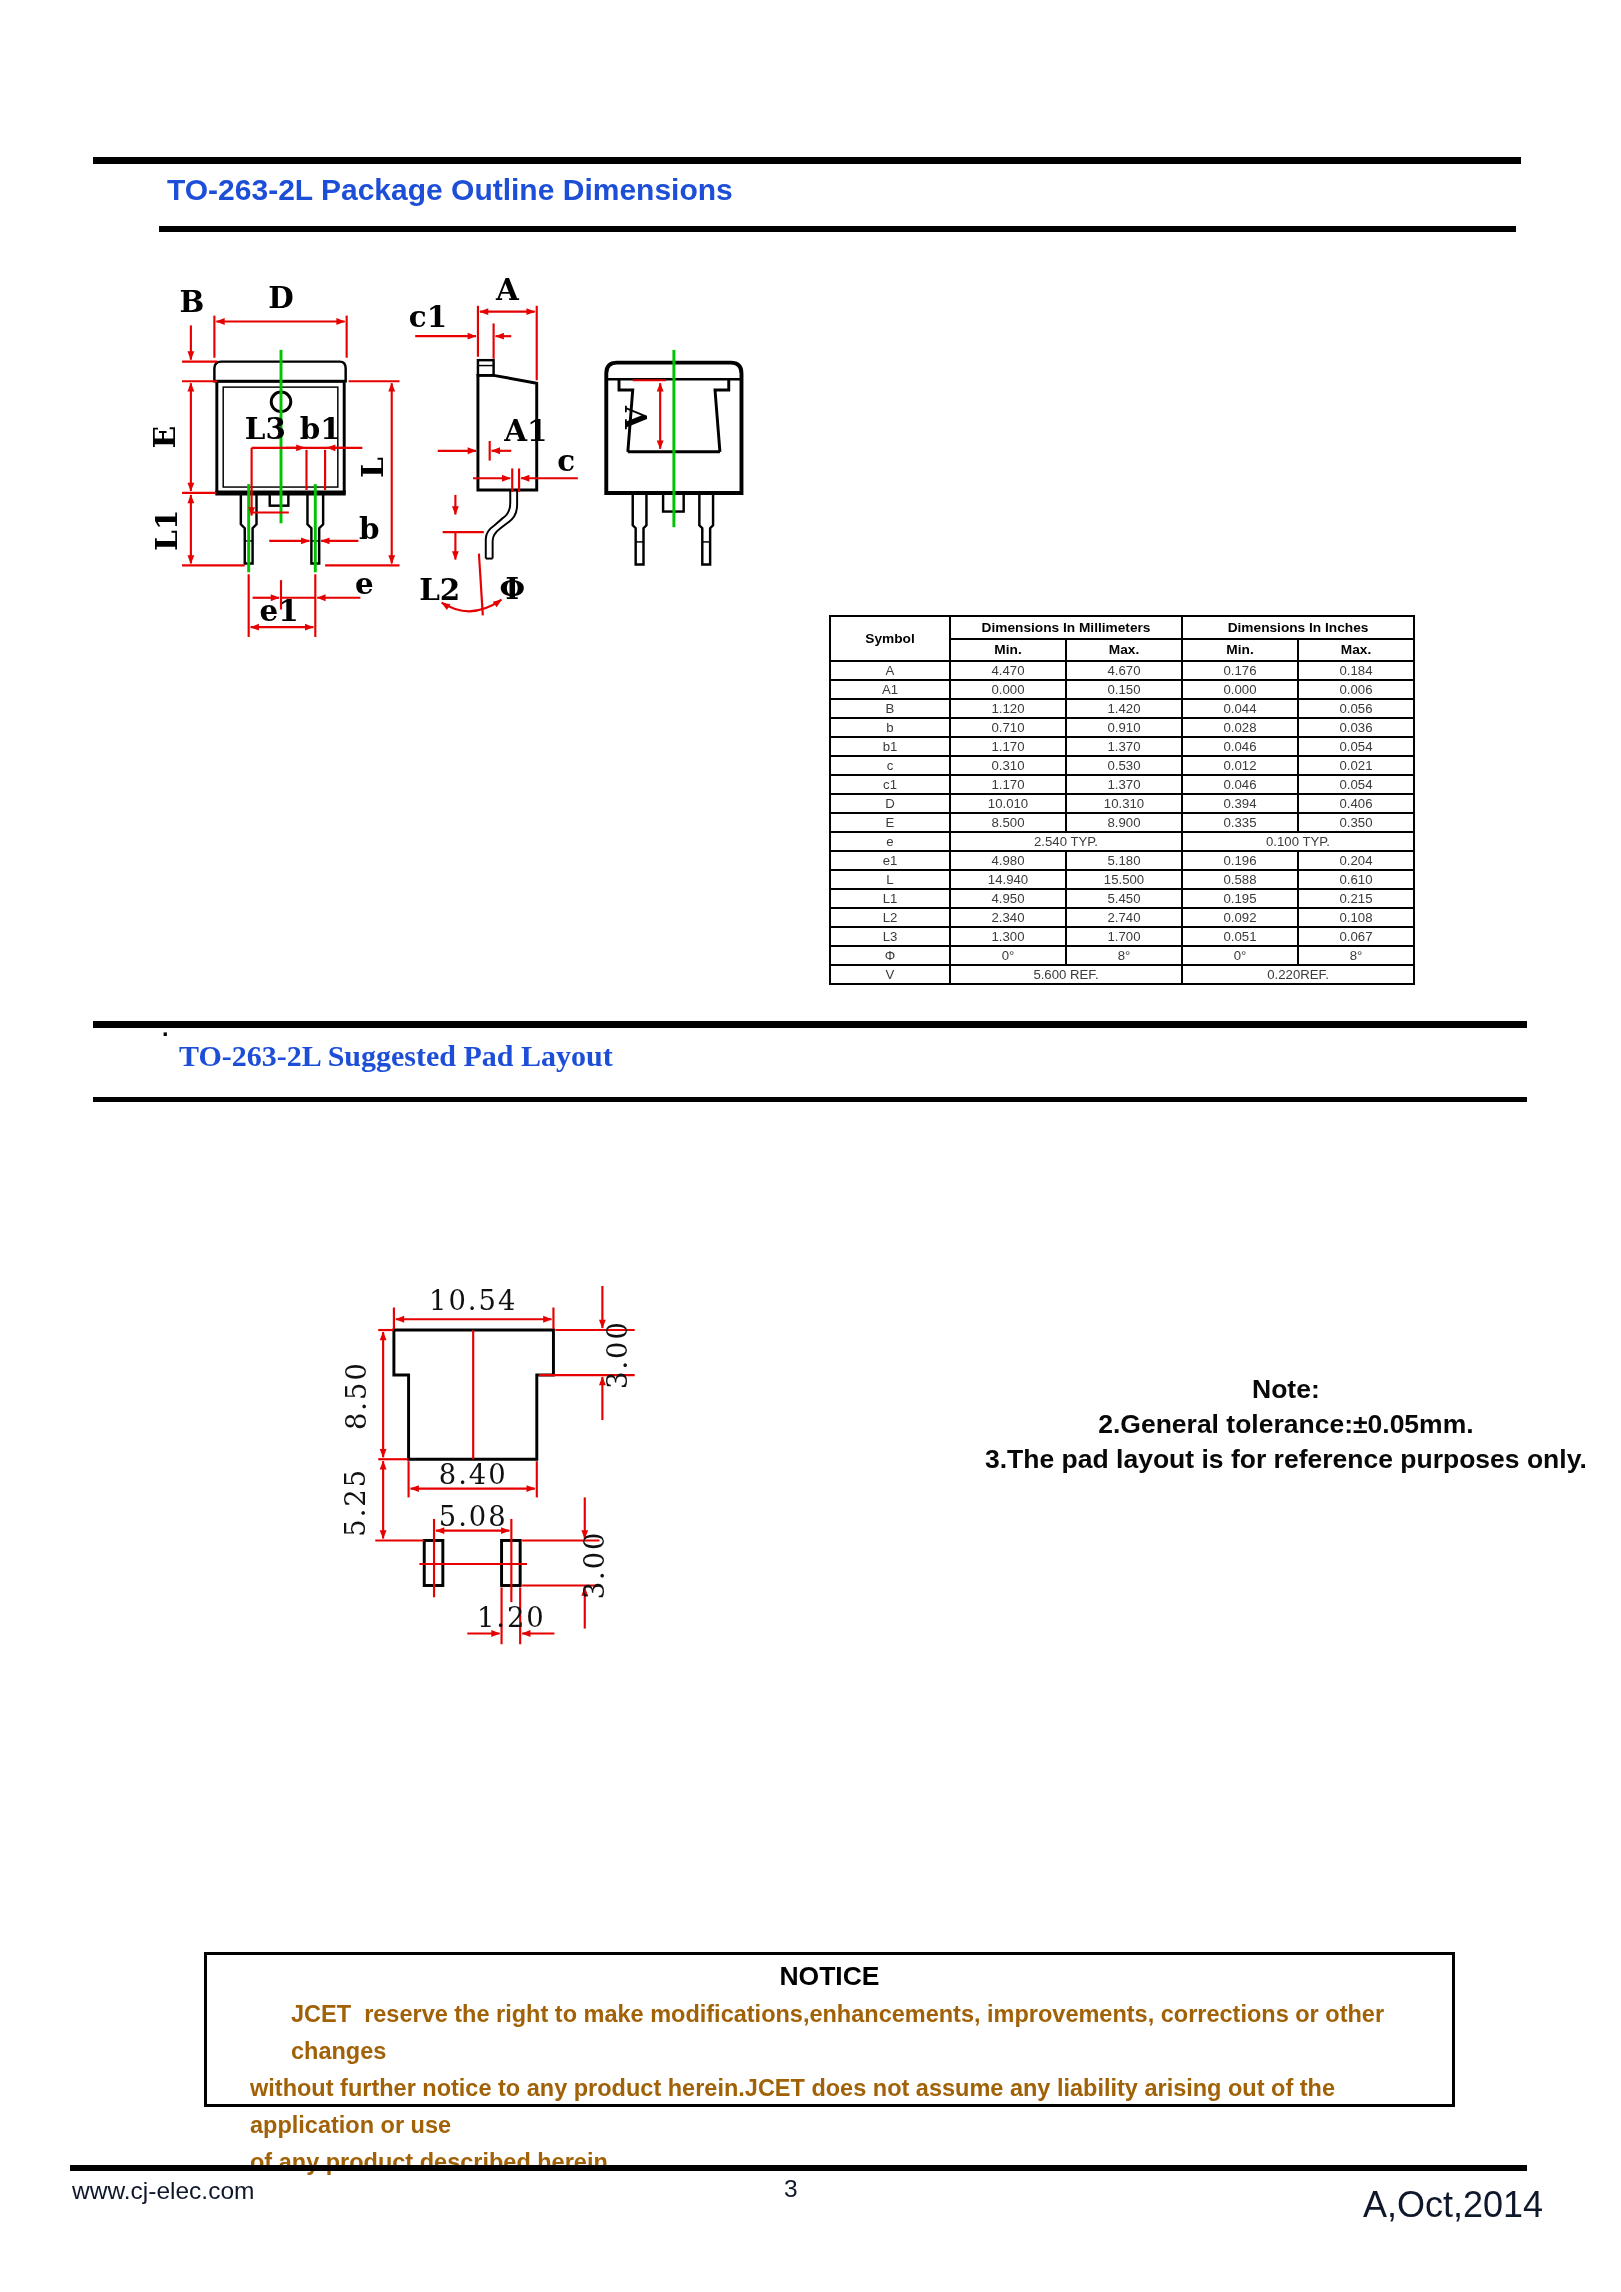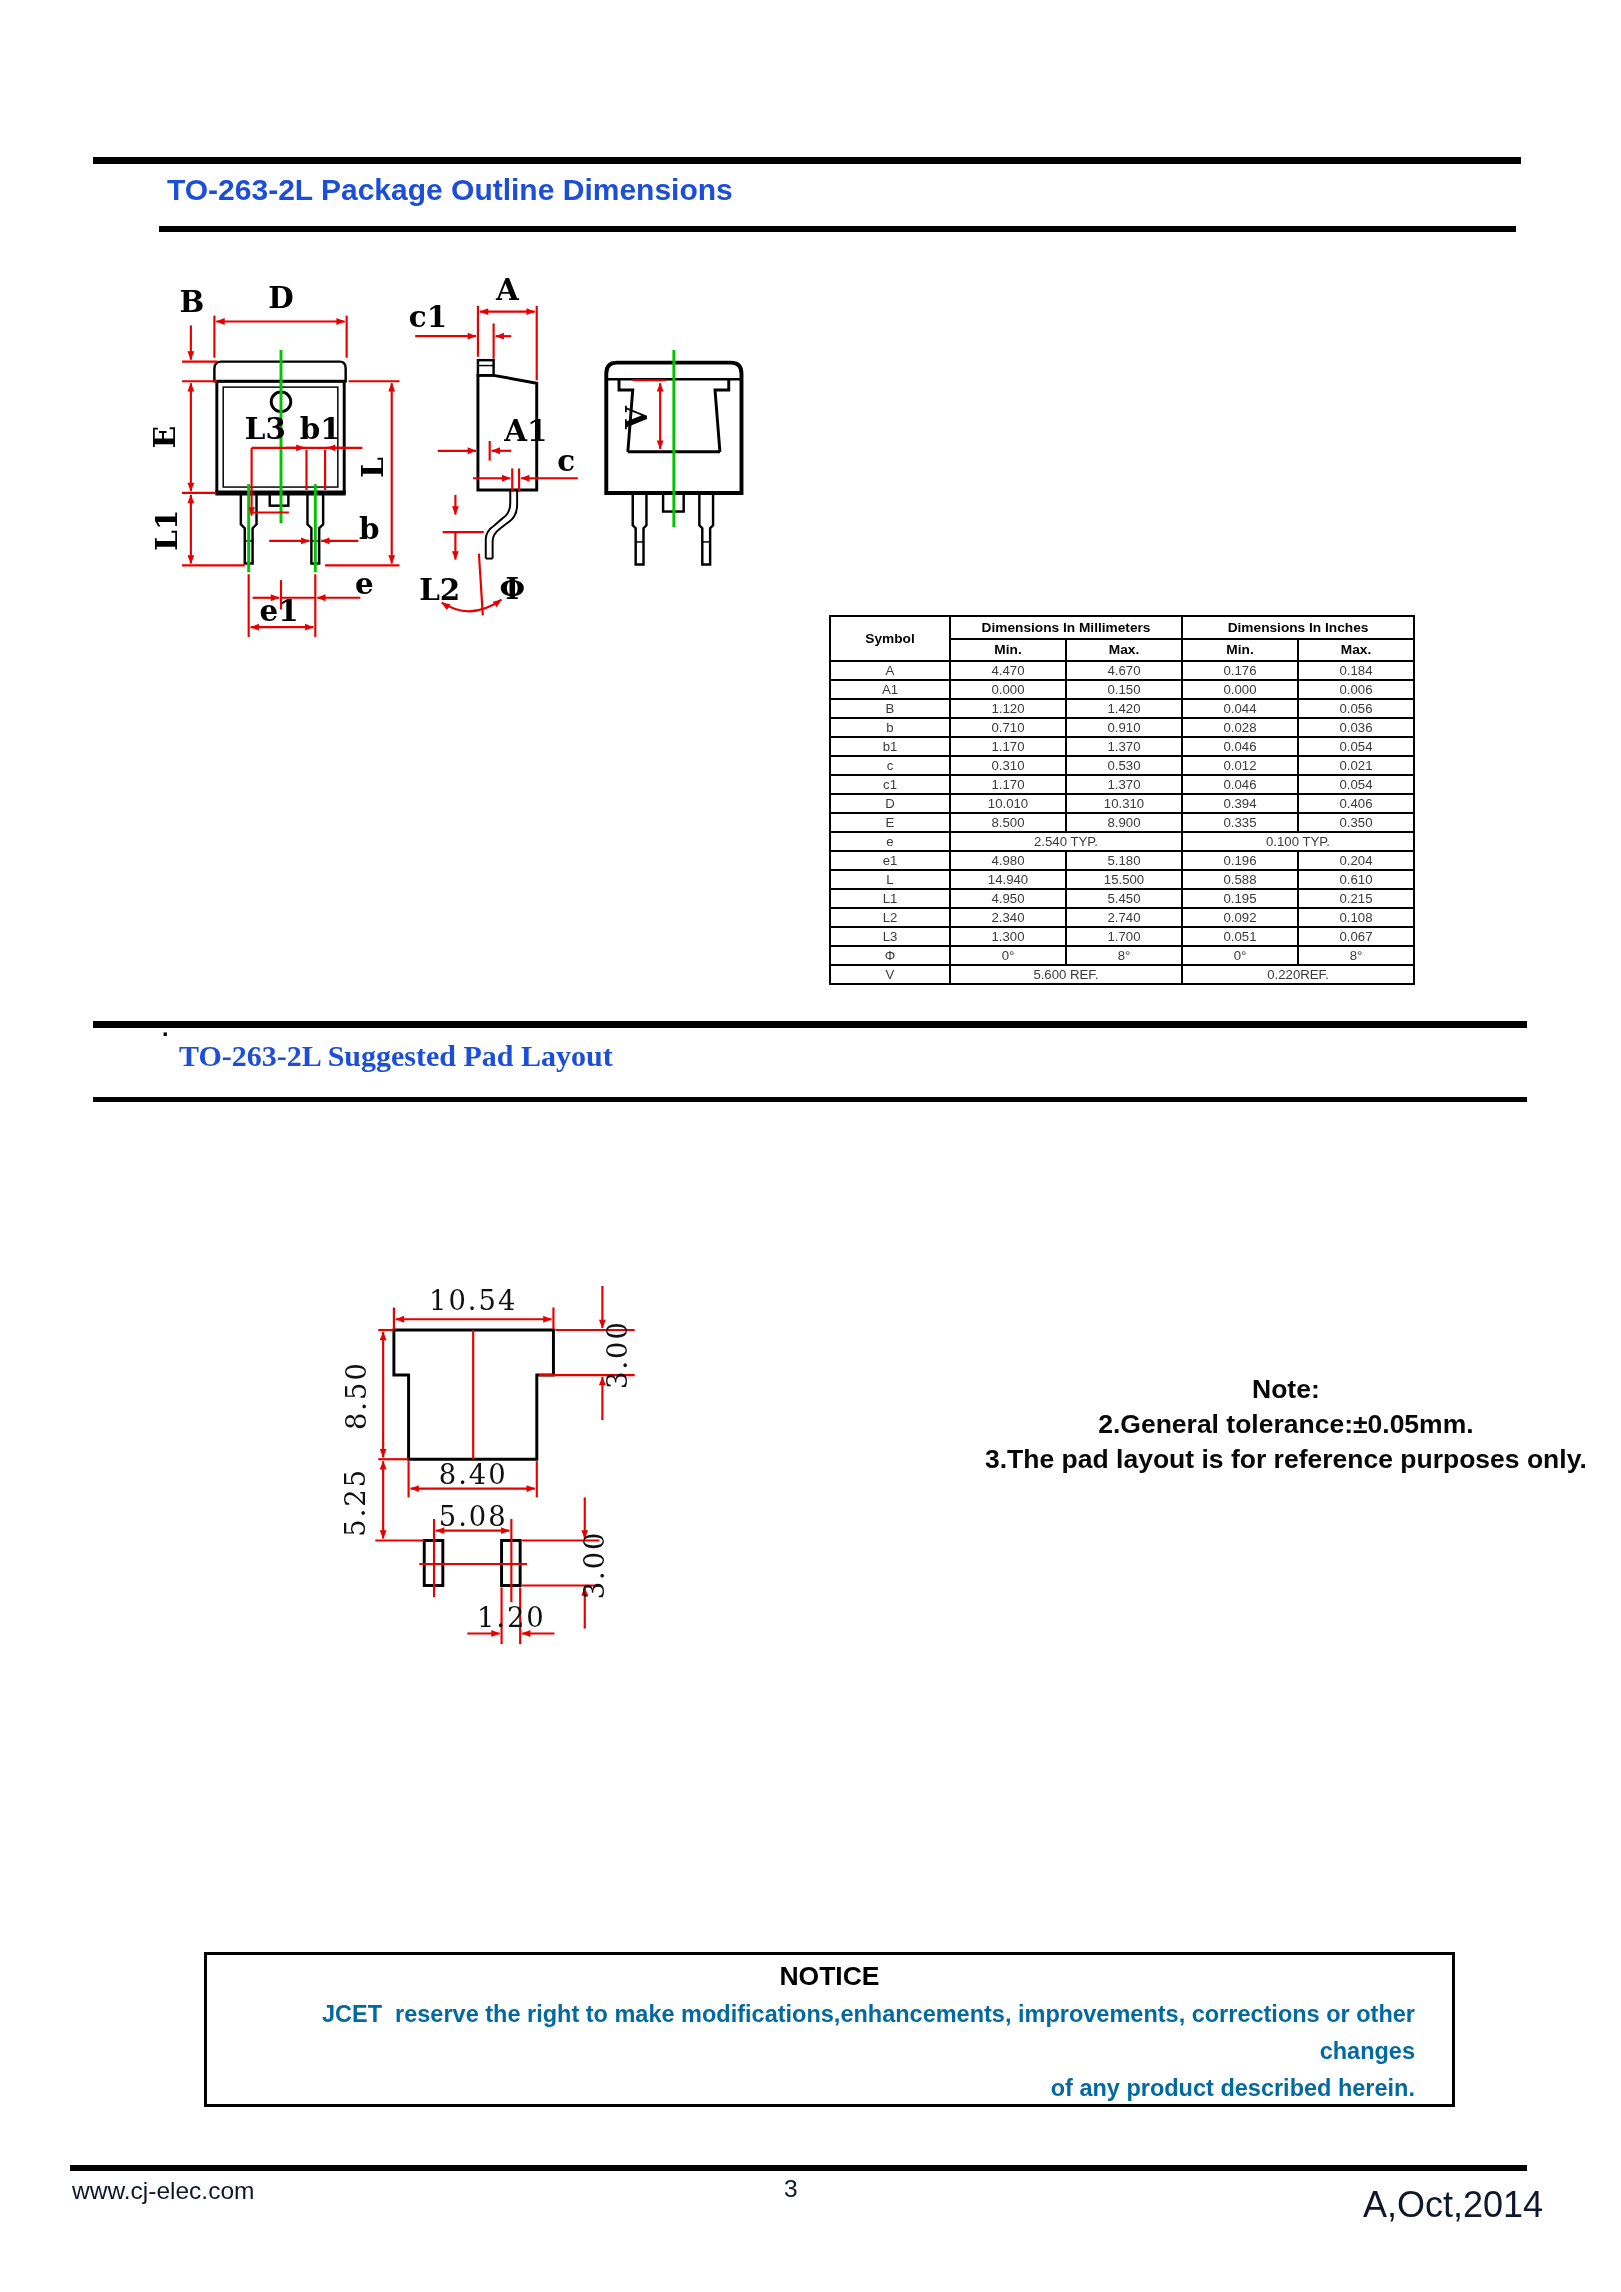--- a/index.html
+++ b/index.html
@@ -22,21 +22,21 @@
   table.dims{border:2.9px solid #000;}
   table.dims th{font:bold 13.7px "Liberation Sans",sans-serif;height:20.6px;color:#000;}
   table.dims td{font:13.2px "Liberation Sans",sans-serif;height:17px;color:#3a3a3a;}
   col.c-sym{width:120px;}
   col.c-val{width:116px;}
   
   .note{position:absolute;left:985px;top:1372px;font:bold 26.5px "Liberation Sans",sans-serif;color:#080808;line-height:35px;white-space:nowrap;text-align:center;}
   
   .notice{position:absolute;left:204px;top:1952px;width:1245px;height:149px;border:3.9px solid #000;background:#fff;}
   .notice-title{text-align:center;font:bold 26.5px "Liberation Sans",sans-serif;margin-top:5.9px;}
-  .notice-body{margin:3.9px 37px 0 43px;font:bold 23.5px "Liberation Sans",sans-serif;line-height:37px;color:#0369a1;text-align:right;}
+  .notice-body{margin:3.9px 37px 0 43px;font:bold 23.5px "Liberation Sans",sans-serif;line-height:37px;color:#a16207;}
   .notice-body .ln{white-space:pre-wrap;}
   .notice-body .ln.first{margin-left:41px;}
   
   .footer-text{position:absolute;font:24.5px "Liberation Sans",sans-serif;color:#0f172a;white-space:nowrap;}
 </style>
 </head>
 <body>
 
 <div class="rule" style="left:93px;top:157px;width:1428px;height:6.9px;"></div>
 <h1 class="sec-title" style="left:167px;top:173px;">TO-263-2L Package Outline Dimensions</h1>
@@ -364,20 +364,21 @@
   <div>
       <div>2.General tolerance:±0.05mm.</div>
       <div>3.The pad layout is for reference purposes only.</div>
     </div>
 </div>
 
 <div class="notice">
   <div class="notice-title">NOTICE</div>
   <div class="notice-body">
     <div class="ln first">JCET  reserve the right to make modifications,enhancements, improvements, corrections or other changes</div>
+    <div class="ln">without further notice to any product herein.JCET does not assume any liability arising out of the application or use</div>
     <div class="ln">of any product described herein.</div>
   </div>
 </div>
 
 <div class="rule" style="left:70px;top:2165px;width:1457px;height:5.9px;"></div>
 <div class="footer-text" style="left:72px;top:2177px;">www.cj-elec.com</div>
 <div class="footer-text" style="left:784px;top:2175px;">3</div>
 <div class="footer-text" style="right:78px;top:2184px;font-size:36px;">A,Oct,2014</div>
 
 

